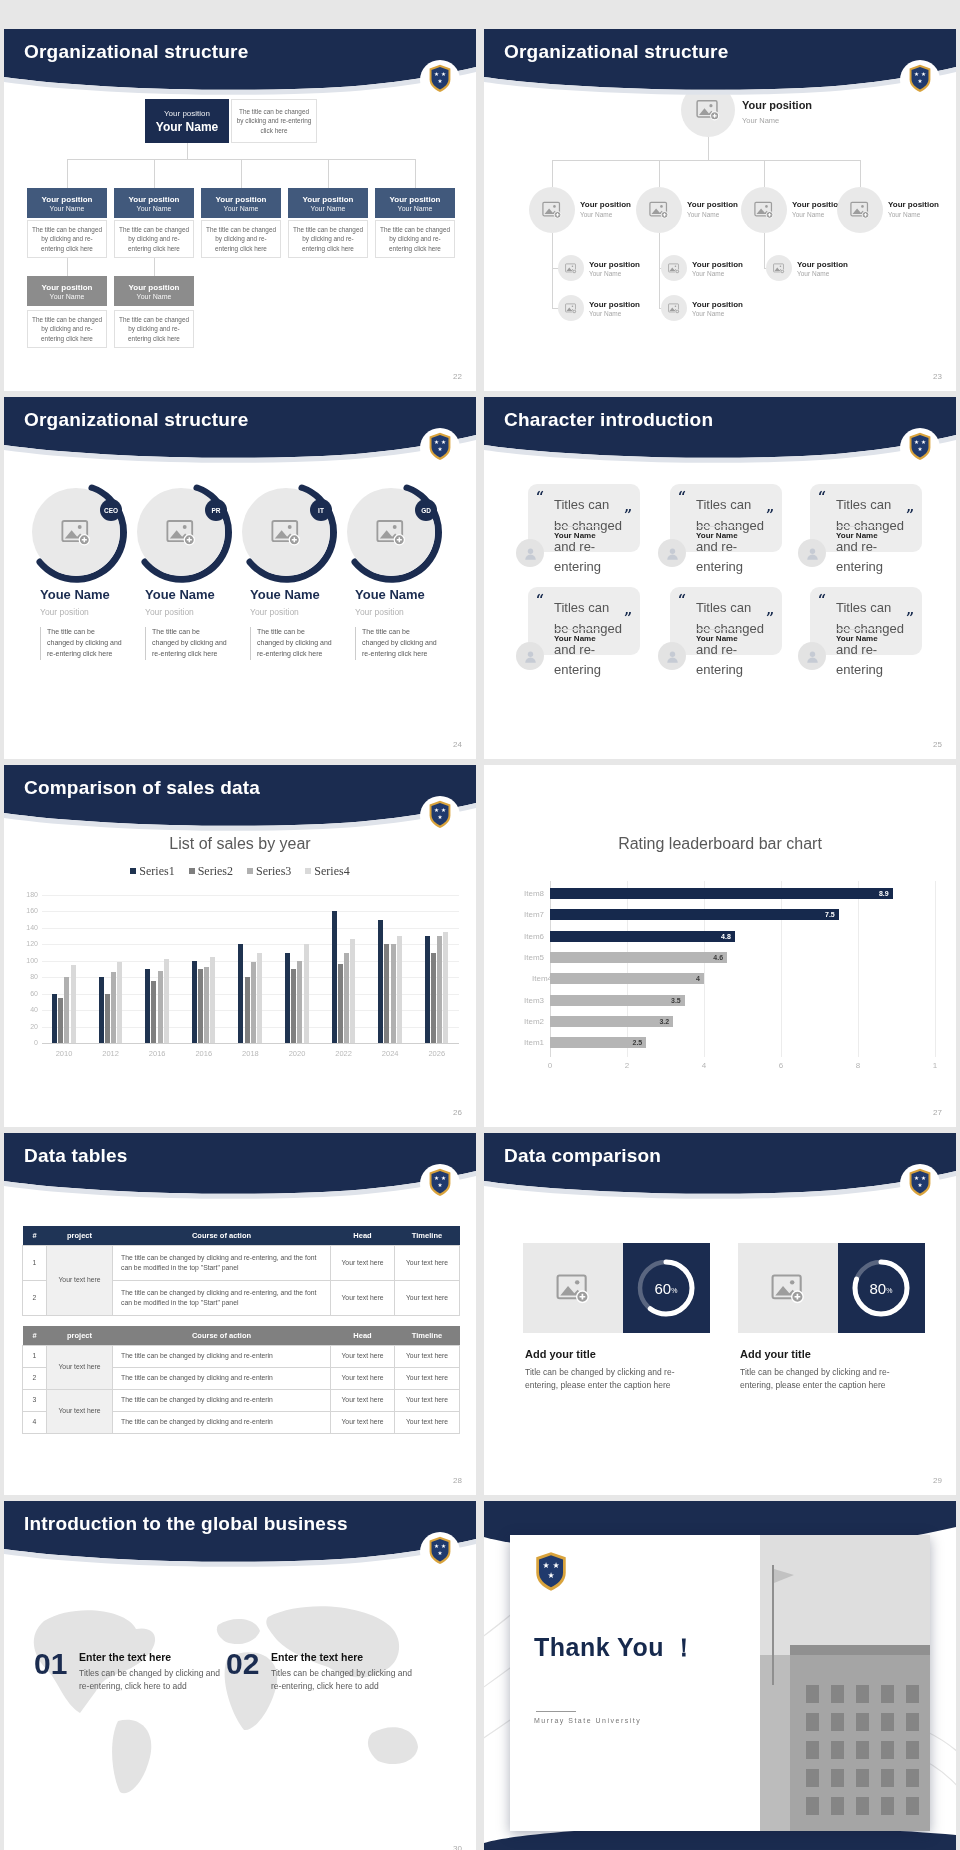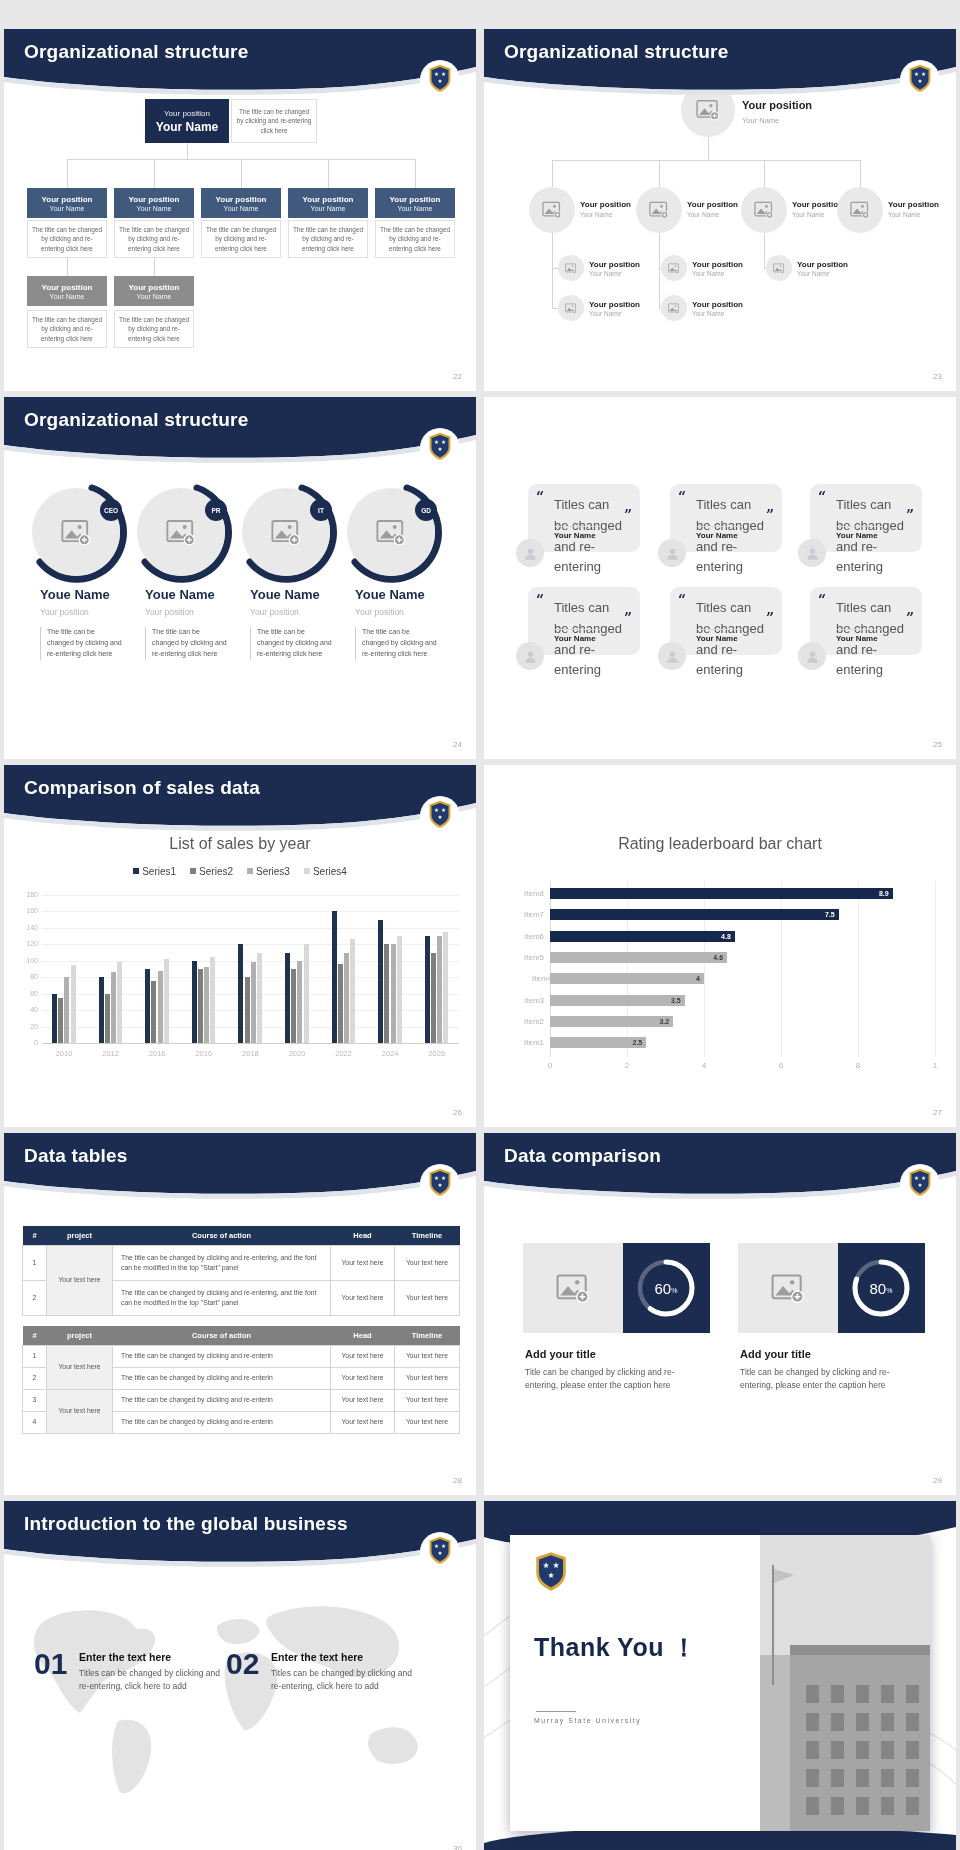--- a/index.html
+++ b/index.html
@@ -50,21 +50,21 @@
   .q-open,.q-close{font-family:"DejaVu Serif", serif;font-weight:bold;color:#16294d;
                    font-size:14px;line-height:1;}
   .q-text{font-size:13px;color:#555;line-height:1.6;}
   .q-name{font-size:8px;font-weight:bold;color:#222;}
   
   .chart-title{position:absolute;left:0;top:70px;width:100%;text-align:center;
                font-size:16px;color:#595959;z-index:2;}
   .legend{display:flex;justify-content:center;align-items:center;gap:14px;}
   .leg-item{display:flex;align-items:center;gap:3px;}
   .leg-mark{display:inline-block;width:6px;height:6px;}
-  .leg-label{font-size:10px;color:#444;}
+  .leg-label{font-size:12px;color:#444;font-family:Liberation Serif, serif;}
   .ytick{font-size:7px;color:#b9b9b9;text-align:right;}
   .xtick{font-size:7.5px;color:#b9b9b9;text-align:center;}
   .cat-label{font-size:8px;color:#b5b5b5;text-align:right;}
   .hbar-val{font-size:7px;text-align:right;font-weight:bold;}
   .xtick2{font-size:8px;color:#b5b5b5;text-align:center;}
   
   .tblwrap{position:absolute;}
   .dtable{width:100%;border-collapse:collapse;table-layout:fixed;background:#fff;}
   .dtable th{font-size:7.5px;color:#fff;padding:5px 2px;font-weight:bold;}
   .dtable td{border:1px solid #d5d5d5;font-size:6.8px;color:#555;text-align:center;
@@ -401,20 +401,37 @@
         </div>
         <div class="abs badge" style="left: 411px; top: 102px; width: 22px; height: 22px;">GD</div>
         <div class="abs s3-name" style="left: 351px; top: 190px; width: 100px;">Youe Name</div>
         <div class="abs s3-pos" style="left: 351px; top: 210px;">Your position</div>
         <div class="abs s3-note" style="left: 351px; top: 230px; width: 76px;">The title can be changed by clicking and re-entering click here</div>
       </div>
     <span class="pagenum">24</span>
   </section>
 
   <section class="slide" id="s4">
+    <header class="sl-head">
+        <div style="position: absolute; inset: 0px;">
+          <svg viewBox="0 0 472 86" preserveAspectRatio="none">
+            <path d="M0,0 H472 V38 C420,50 370,58 290,60 C190,63 70,58 0,48 Z" fill="#1b2c50"></path>
+            <path d="M0,48 C70,58 190,63 290,60 C370,58 420,50 472,38 L472,43 C420,55 370,63 290,65 C190,68 70,63 0,53 Z" fill="#dfe3ea"></path>
+            <circle cx="436" cy="51" r="20" fill="#fff"></circle>
+            <g transform="translate(424,35) scale(0.8)">
+              <path d="M15 1 L28 5.5 V19 C28 26.5 22.5 31.5 15 35 C7.5 31.5 2 26.5 2 19 V5.5 Z" fill="#d9a33c"></path>
+              <path d="M15 3.6 L25.6 7.4 V18.8 C25.6 24.8 21 28.9 15 31.9 C9 28.9 4.4 24.8 4.4 18.8 V7.4 Z" fill="#203a6d"></path>
+              <text x="10.6" y="14.5" font-size="7" fill="#fff" text-anchor="middle">★</text>
+              <text x="19.4" y="14.5" font-size="7" fill="#fff" text-anchor="middle">★</text>
+              <text x="15" y="24" font-size="7" fill="#fff" text-anchor="middle">★</text>
+            </g>
+          </svg>
+        </div>
+      <h2 class="sl-title">Character introduction</h2>
+    </header>
     <div class="sl-body" id="s4-body">
         <div class="abs avatar" style="left: 32px; top: 142px; width: 28px; height: 28px;">
           <svg width="15" height="15" viewBox="0 0 24 24">
             <circle cx="12" cy="8.3" r="4.3" fill="#c6cbd4"></circle>
             <path d="M3.6,21.8 a8.4,8.4 0 0 1 16.8,0 Z" fill="#c6cbd4"></path>
           </svg>
         </div>
         <div class="abs qcard" style="left: 44px; top: 87px; width: 112px; height: 68px;">
           <div class="abs q-open" style="left: 8px; top: 6px;">“</div>
           <div class="abs q-text" style="left: 26px; top: 11px; width: 72px;">Titles can be changed and re-entering</div>

